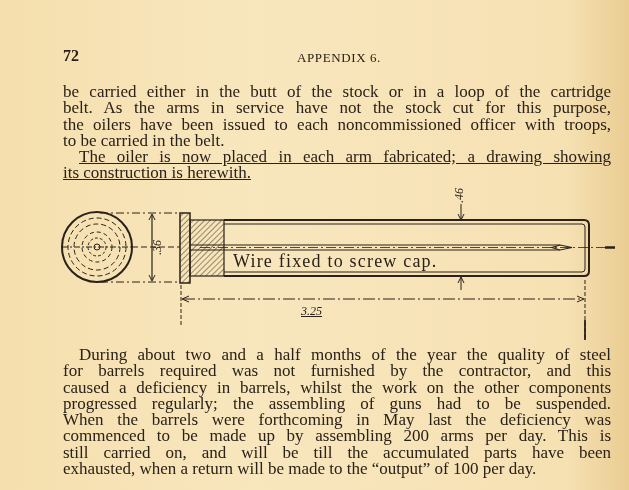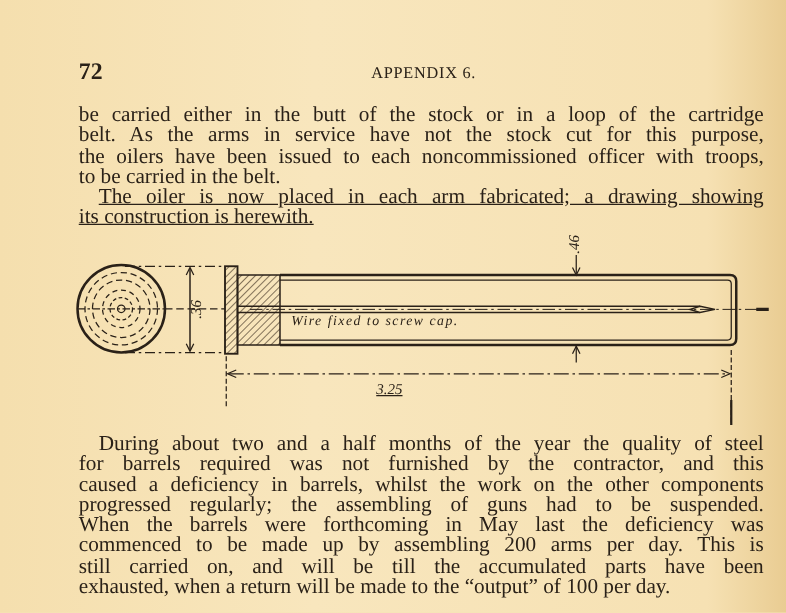--- a/index.html
+++ b/index.html
@@ -8,39 +8,39 @@
     background: #f7e3b5;
     background-image: linear-gradient(90deg, #f5dfae 0%, #f8e6bd 40%, #f6e1b3 90%, #e9cc92 100%);
     font-family: "Liberation Serif", "DejaVu Serif", serif;
     color: #2a2118;
     position: relative;
   }
   .page { position: absolute; left: 63px; top: 0; width: 552px; }
   .header {
     position: absolute; top: 47px; left: 0; width: 552px; height: 20px;
   }
-  .page-num { position: absolute; left: 0; top: 0; font-size: 19px; font-weight: bold; }
+  .page-num { position: absolute; left: 0; top: 0; font-size: 16px; font-weight: bold; }
   .running-head {
     position: absolute; left: 0; right: 0; top: 3px; text-align: center;
     font-size: 13px; letter-spacing: 0.6px;
   }
   .para {
     position: absolute; left: 0; width: 548px;
     font-size: 17px; line-height: 16.3px; text-align: justify;
     text-align-last: left;
   }
   .para .line { display: block; text-align: justify; text-align-last: justify; white-space: nowrap; }
   .para .line.last { text-align-last: left; }
   .indent { padding-left: 16px; }
   .p1 { top: 84px; }
   .p2 { top: 149px; text-decoration: underline; }
   .p3 { top: 347px; }
   .figure { position: absolute; left: 0; top: 0; width: 629px; height: 345px; pointer-events: none; }
   .figure svg { position: absolute; left: 0; top: 0; }
-  .fig-label { position: absolute; font-style: italic; font-size: 11px; letter-spacing: 1.2px; }
+  .fig-label { position: absolute; font-size: 18px; letter-spacing: 1.2px; }
   .dim { position: absolute; font-style: italic; font-size: 12px; text-decoration: underline; }
   .dim-rot { position: absolute; font-style: italic; font-size: 12px; transform: rotate(-90deg); transform-origin: center; }
 </style>
 </head>
 <body>
 
 <div class="page">
   <div class="header">
     <span class="page-num">72</span>
     <div class="running-head">APPENDIX 6.</div>

